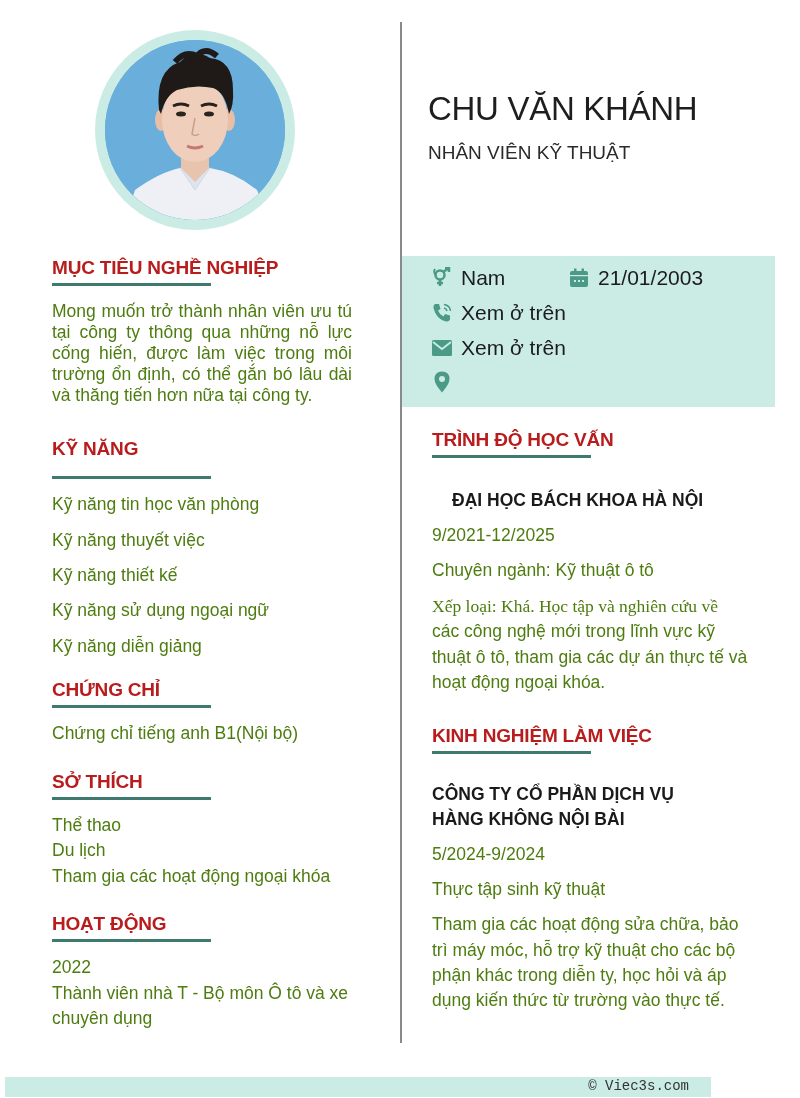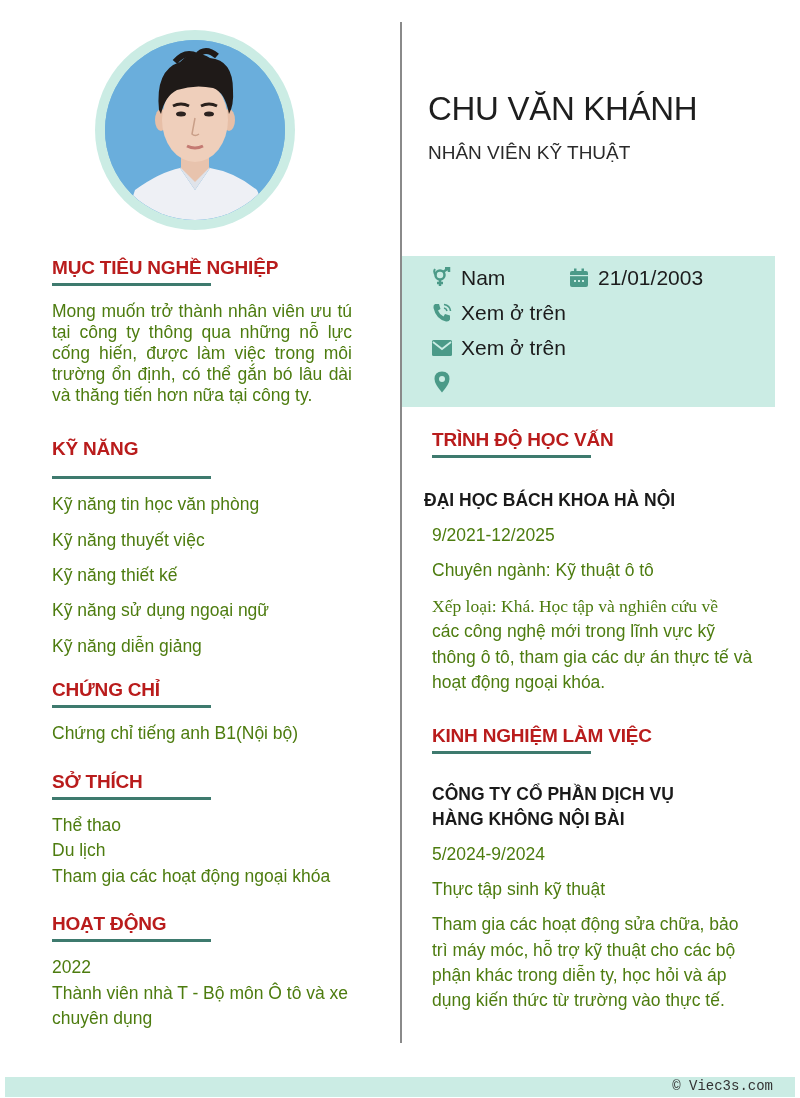--- a/index.html
+++ b/index.html
@@ -21,21 +21,21 @@
     .title { position: absolute; left: 428px; top: 142px; font-size: 19px; color: #2a2a2a; white-space: nowrap; }
 
     
     .contact { position: absolute; left: 402px; top: 256px; width: 373px; height: 151px; background: #cbece4; }
     .c-row { position: absolute; display: flex; align-items: center; font-size: 21px; color: #1c1c1c; white-space: nowrap; }
     .c-icon { width: 22px; height: 22px; margin-right: 8px; display: flex; align-items: center; justify-content: center; }
     .c-icon svg { display: block; }
 
     .bold-item { position: absolute; font-size: 17.5px; font-weight: bold; color: #1a1a1a; line-height: 25px; white-space: nowrap; }
 
-    .footer { position: absolute; left: 5px; top: 1077px; width: 790px; height: 20px; background: #cbece4; }
+    .footer { position: absolute; left: 5px; top: 1077px; width: 706px; height: 20px; background: #cbece4; }
     .footer-txt { position: absolute; right: 22px; top: 1px; font-family: "Liberation Mono", "DejaVu Sans Mono", monospace; font-size: 14px; color: #333; }
   </style>
 </head>
 <body>
 
 <div class="divider"></div>
 
 <div class="avatar-ring"></div>
 <div class="avatar" title="Ảnh đại diện">
   <svg width="180" height="180" viewBox="0 0 180 180">
@@ -151,26 +151,26 @@
   <span class="c-icon">
     <svg width="16" height="22" viewBox="0 0 16 22">
       <path d="M8 0.5 Q15.5 0.5 15.5 8 Q15.5 13 8 21.5 Q0.5 13 0.5 8 Q0.5 0.5 8 0.5 Z" fill="#4b9a88"></path>
       <circle cx="8" cy="8" r="3" fill="#cbece4"></circle>
     </svg>
   </span>
 </div>
 
 <div class="sec-head" style="left:432px; top:429px;">TRÌNH ĐỘ HỌC VẤN</div>
 <div class="sec-line" style="left:432px; top:455px;"></div>
-<div class="bold-item" style="left:424px; top:488px;">ĐẠI HỌC BÁCH KHOA HÀ NỘI</div>
+<div class="bold-item" style="left:452px; top:488px;">ĐẠI HỌC BÁCH KHOA HÀ NỘI</div>
 <div class="body-txt" style="left:432px; top:525px;text-align:center;">9/2021-12/2025</div>
 <div class="body-txt" style="left:432px; top:560px;">Chuyên ngành: Kỹ thuật ô tô</div>
 <div class="body-txt" style="left:432px; top:596px;font-family:Liberation Serif, serif;">Xếp loại: Khá. Học tập và nghiên cứu về</div>
 <div class="body-txt" style="left:432px; top:621px;">các công nghệ mới trong lĩnh vực kỹ</div>
-<div class="body-txt" style="left:432px; top:647px;">thông ô tô, tham gia các dự án thực tế và</div>
+<div class="body-txt" style="left:432px; top:647px;">thuật ô tô, tham gia các dự án thực tế và</div>
 <div class="body-txt" style="left:432px; top:672px;">hoạt động ngoại khóa.</div>
 
 <div class="sec-head" style="left:432px; top:725px;">KINH NGHIỆM LÀM VIỆC</div>
 <div class="sec-line" style="left:432px; top:751px;"></div>
 <div class="bold-item" style="left:432px; top:782px;">CÔNG TY CỔ PHẦN DỊCH VỤ</div>
 <div class="bold-item" style="left:432px; top:807px;">HÀNG KHÔNG NỘI BÀI</div>
 <div class="body-txt" style="left:432px; top:844px;">5/2024-9/2024</div>
 <div class="body-txt" style="left:432px; top:879px;">Thực tập sinh kỹ thuật</div>
 <div class="body-txt" style="left:432px; top:914px;">Tham gia các hoạt động sửa chữa, bảo</div>
 <div class="body-txt" style="left:432px; top:940px;">trì máy móc, hỗ trợ kỹ thuật cho các bộ</div>

